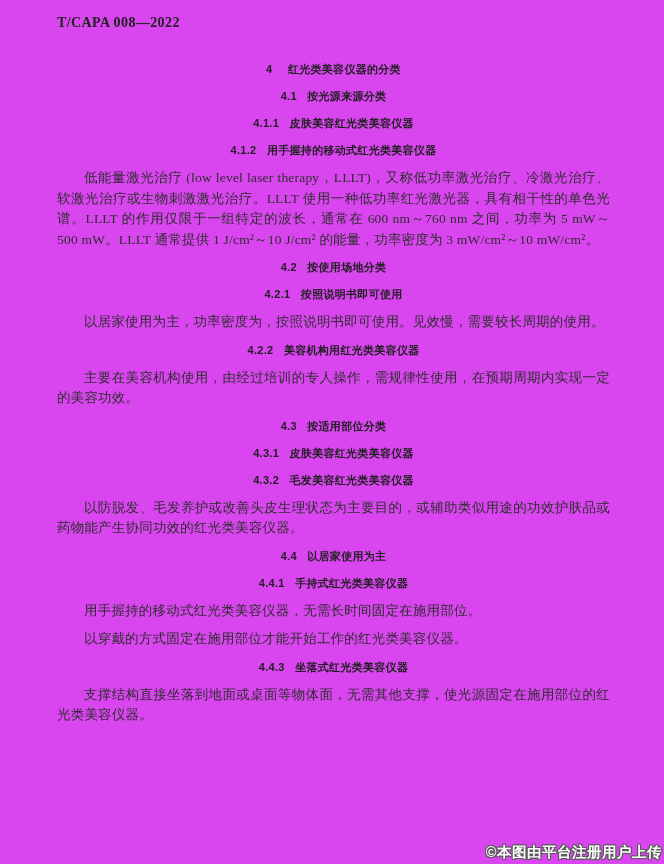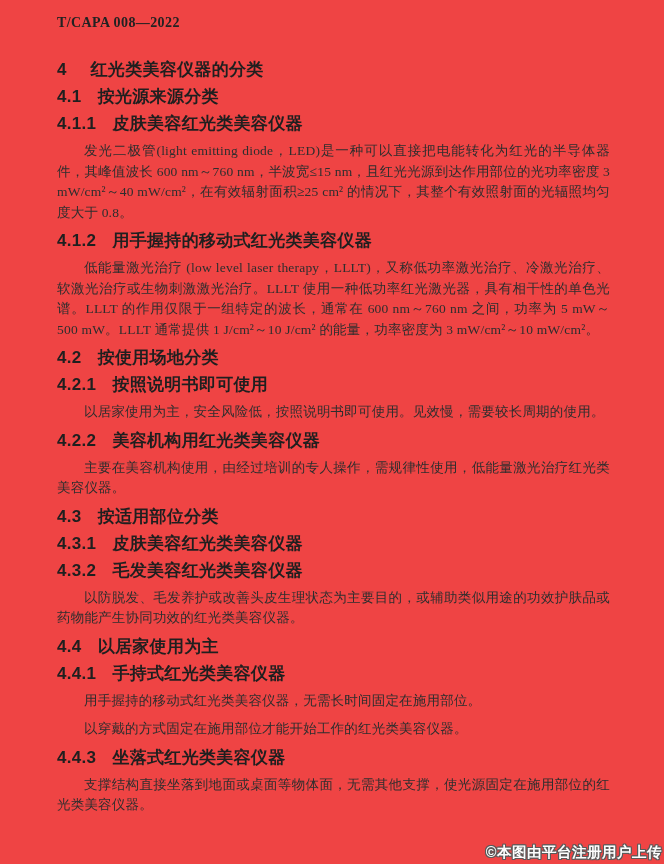--- a/index.html
+++ b/index.html
@@ -4,44 +4,45 @@
 <style>
   html, body { margin: 0; padding: 0; }
   body {
     width: 664px; height: 864px;
     background: #e8e8e8;
     font-family: "Liberation Serif", serif;
   }
   .page {
     position: relative;
     width: 664px; height: 864px;
-    background: #ef4444;
+    background: #d946ef;
     overflow: hidden;
     color: #2b2b2b;
   }
   .content {
     padding: 14px 54px 0 57px;
   }
   .doc-header {
     font-family: "Liberation Serif", serif;
     font-weight: 700;
     font-size: 14px;
     line-height: 18px;
     letter-spacing: 0.4px;
     margin: 0 0 28px 0;
     color: #222;
   }
   .hd {
     font-family: "Liberation Sans", sans-serif;
     font-weight: 700;
-    font-size: 17px;
+    font-size: 11px;
     line-height: 19px;
     margin: 8px 0;
     color: #1f1f1f;
     letter-spacing: 0.3px;
+    text-align: center;
   }
   .hd .num { margin-right: 0.95em; font-family: "Liberation Sans", sans-serif; }
   .hd.lvl1 .num { margin-right: 1.4em; }
   .para {
     font-size: 13.5px;
     line-height: 20.5px;
     margin: 8px 0;
     text-indent: 2em;
     text-align: justify;
     letter-spacing: 0.2px;
@@ -76,40 +77,39 @@
       <span class="num">4</span><span class="ttl">红光类美容仪器的分类</span>
     </div>
 
     <div class="hd lvl2">
       <span class="num">4.1</span><span class="ttl">按光源来源分类</span>
     </div>
 
     <div class="hd lvl3">
       <span class="num">4.1.1</span><span class="ttl">皮肤美容红光类美容仪器</span>
     </div>
-    <p class="para">发光二极管(light emitting diode，LED)是一种可以直接把电能转化为红光的半导体器件，其峰值波长 600 nm～760 nm，半波宽≤15 nm，且红光光源到达作用部位的光功率密度 3 mW/cm²～40 mW/cm²，在有效辐射面积≥25 cm² 的情况下，其整个有效照射面的光辐照均匀度大于 0.8。</p>
 
     <div class="hd lvl3">
       <span class="num">4.1.2</span><span class="ttl">用手握持的移动式红光类美容仪器</span>
     </div>
     <p class="para">低能量激光治疗 (low level laser therapy，LLLT)，又称低功率激光治疗、冷激光治疗、软激光治疗或生物刺激激光治疗。LLLT 使用一种低功率红光激光器，具有相干性的单色光谱。LLLT 的作用仅限于一组特定的波长，通常在 600 nm～760 nm 之间，功率为 5 mW～500 mW。LLLT 通常提供 1 J/cm²～10 J/cm² 的能量，功率密度为 3 mW/cm²～10 mW/cm²。</p>
 
     <div class="hd lvl2">
       <span class="num">4.2</span><span class="ttl">按使用场地分类</span>
     </div>
 
     <div class="hd lvl3">
       <span class="num">4.2.1</span><span class="ttl">按照说明书即可使用</span>
     </div>
-    <p class="para">以居家使用为主，安全风险低，按照说明书即可使用。见效慢，需要较长周期的使用。</p>
+    <p class="para">以居家使用为主，功率密度为，按照说明书即可使用。见效慢，需要较长周期的使用。</p>
 
     <div class="hd lvl3">
       <span class="num">4.2.2</span><span class="ttl">美容机构用红光类美容仪器</span>
     </div>
-    <p class="para">主要在美容机构使用，由经过培训的专人操作，需规律性使用，低能量激光治疗红光类美容仪器。</p>
+    <p class="para">主要在美容机构使用，由经过培训的专人操作，需规律性使用，在预期周期内实现一定的美容功效。</p>
 
     <div class="hd lvl2">
       <span class="num">4.3</span><span class="ttl">按适用部位分类</span>
     </div>
 
     <div class="hd lvl3">
       <span class="num">4.3.1</span><span class="ttl">皮肤美容红光类美容仪器</span>
     </div>
 
     <div class="hd lvl3">

